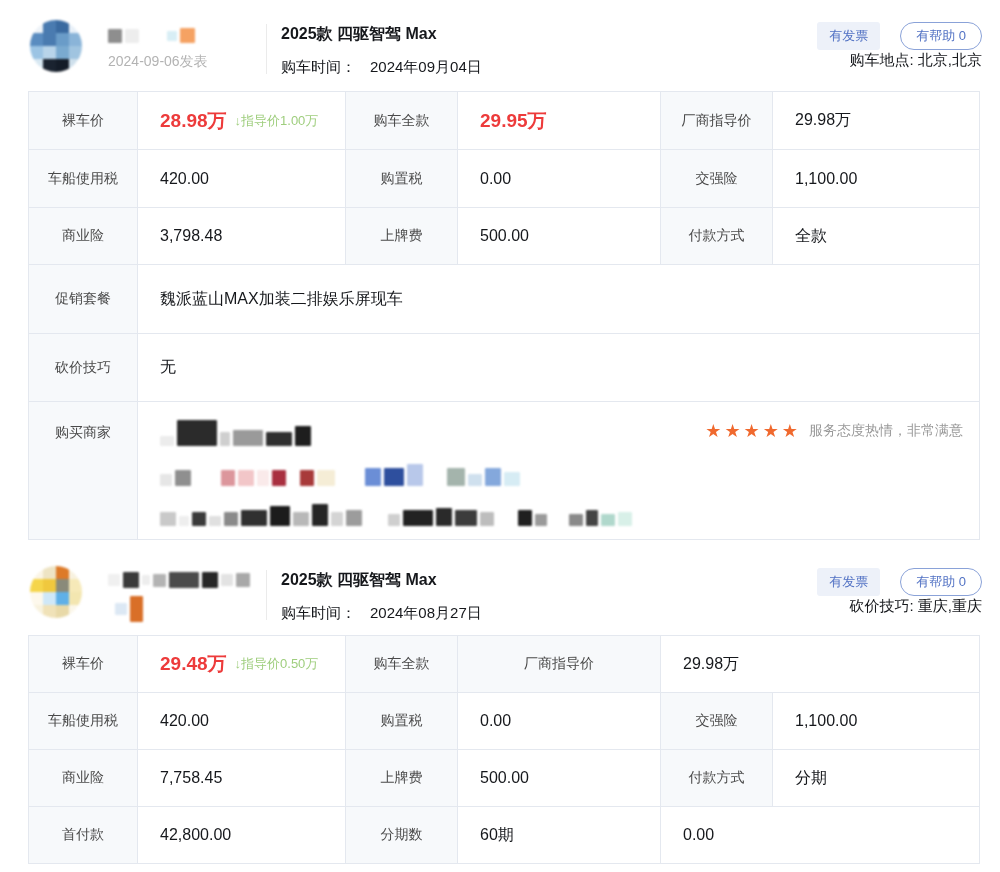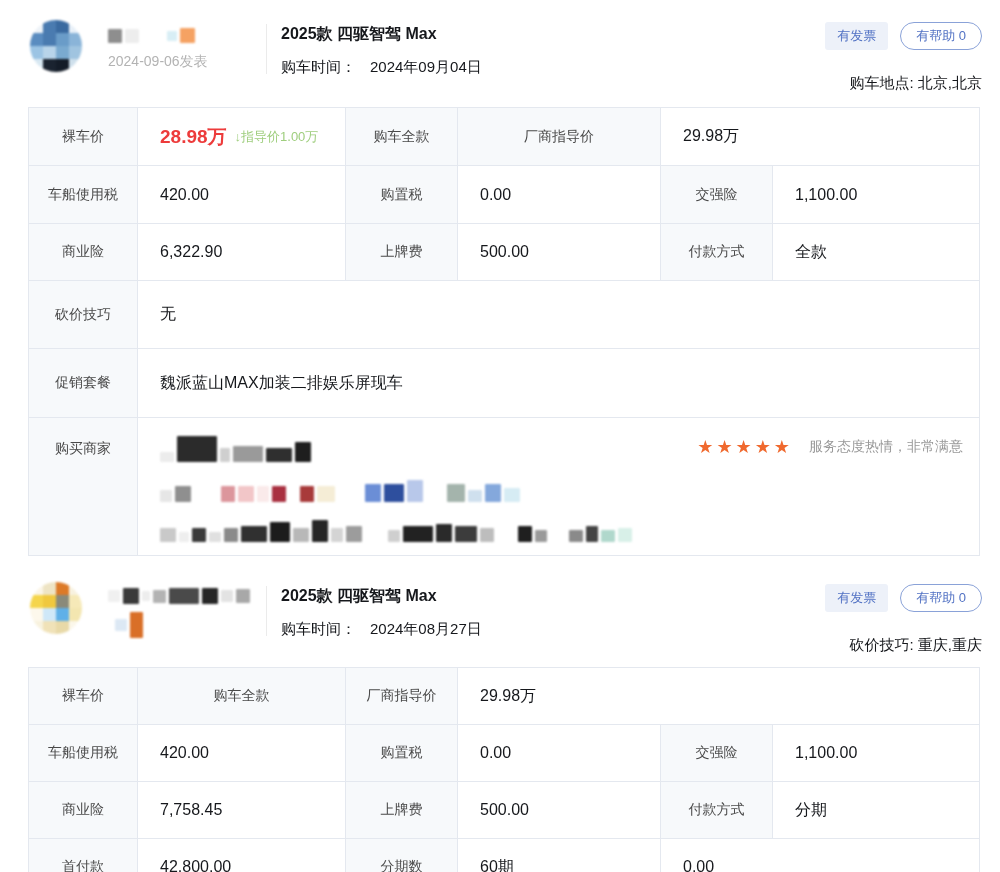--- a/index.html
+++ b/index.html
@@ -36,31 +36,31 @@
   .user-col{margin-left:26px;width:150px;padding-top:12px;}
   .blur-line{display:flex;align-items:center;gap:3px;filter:blur(1.2px);}
   .blur-line span{display:inline-block;border-radius:1px;}
   .publish-date{font-size:14px;color:var(--text-muted);margin-top:10px;white-space:nowrap;}
   .v-divider{width:1px;height:50px;background:#ebebeb;margin:8px 14px 0 8px;flex:0 0 1px;}
   .car-col{padding-top:8px;}
   .car-title{font-size:16px;color:var(--text-dark);font-weight:bold;}
   .purchase-time{font-size:15px;color:var(--text-dark);margin-top:13px;}
   .purchase-time .pt-value{margin-left:14px;}
   .header-right{margin-left:auto;text-align:right;padding-top:6px;white-space:nowrap;}
-  .badge-row{display:flex;justify-content:flex-end;align-items:center;gap:12px;}
+  .badge-row{display:flex;justify-content:flex-end;align-items:center;gap:20px;}
   .invoice-badge{
     background:var(--badge-bg);color:var(--accent-blue);
     font-size:13px;padding:5px 12px;border-radius:3px;display:inline-block;
   }
   .helpful-btn{
     background:#fff;color:var(--accent-blue);border:1px solid var(--pill-border);
     font-size:13px;padding:4px 15px;border-radius:14px;display:inline-block;cursor:pointer;
     font-family:inherit;
   }
-  .location{font-size:15px;color:var(--text-dark);margin-top:24px;}
+  .location{font-size:15px;color:var(--text-dark);margin-top:1px;}
   
   .ptable{
     margin:14px 20px 0 28px;width:952px;
     border:1px solid var(--border);
   }
   .trow{
     display:grid;grid-template-columns:109px 208px 112px 203px 112px auto;
     border-bottom:1px solid var(--border);
     text-align:right;
   }
@@ -74,21 +74,21 @@
   .price-red{color:var(--price-red);font-size:19px;font-weight:600;}
   .note-green{color:var(--note-green);font-size:13px;margin-left:8px;}
   .tc.top{align-items:flex-start;padding-top:22px;}
   
   .dealer-cell{position:relative;display:block;padding:18px 16px 0 22px;}
   .dealer-line{margin-bottom:18px;align-items:flex-end;}
   .rating{
     position:absolute;top:18px;right:16px;display:flex;align-items:center;
   }
   .stars{color:var(--star-orange);font-size:18px;letter-spacing:3px;}
-  .rating-text{color:#999;font-size:14px;margin-left:16px;}
+  .rating-text{color:#999;font-size:14px;margin-left:8px;}
   .spacer{display:inline-block;height:1px;}
 </style>
 </head>
 <body>
 
 <div>
   <div class="entry-header">
     <div class="avatar">
       <div style="background:#eef3f8"></div>
         <div style="background:#4a7bb0"></div>
@@ -134,20 +134,23 @@
   </div>
 
   <div class="ptable">
     <div class="trow">
       <div class="tc lbl r57">裸车价</div>
       <div class="tc val r57">
         <span class="price-red">28.98万</span>
         <span class="note-green">↓指导价1.00万</span>
       </div>
       <div class="tc lbl r57">购车全款</div>
+      <div class="tc val r57">
+          <span class="price-red">29.95万</span>
+        </div>
       <div class="tc lbl r57">厂商指导价</div>
       <div class="tc val r57">
           <span>29.98万</span>
         </div>
     </div>
     <div class="trow">
       <div class="tc lbl r57">车船使用税</div>
       <div class="tc val r57">
           <span>420.00</span>
         </div>
@@ -156,41 +159,41 @@
           <span>0.00</span>
         </div>
       <div class="tc lbl r57">交强险</div>
       <div class="tc val r57">
           <span>1,100.00</span>
         </div>
     </div>
     <div class="trow">
       <div class="tc lbl r56">商业险</div>
       <div class="tc val r56">
-          <span>6,322.90</span>
+          <span>3,798.48</span>
         </div>
       <div class="tc lbl r56">上牌费</div>
       <div class="tc val r56">
           <span>500.00</span>
         </div>
       <div class="tc lbl r56">付款方式</div>
       <div class="tc val r56">
           <span>全款</span>
+        </div>
+    </div>
+    <div class="trow wide">
+      <div class="tc lbl r68">促销套餐</div>
+      <div class="tc val r68">
+          <span>魏派蓝山MAX加装二排娱乐屏现车</span>
         </div>
     </div>
     <div class="trow wide">
       <div class="tc lbl r67">砍价技巧</div>
       <div class="tc val r67">
           <span>无</span>
-        </div>
-    </div>
-    <div class="trow wide">
-      <div class="tc lbl r68">促销套餐</div>
-      <div class="tc val r68">
-          <span>魏派蓝山MAX加装二排娱乐屏现车</span>
         </div>
     </div>
     <div class="trow wide">
       <div class="tc lbl r137 top">购买商家</div>
       <div class="tc val r137 dealer-cell">
         <div class="blur-line dealer-line">
           <span style="width:14px;height:10px;background:#ececec"></span>
           <span style="width:40px;height:26px;background:#2b2b2b"></span>
           <span style="width:10px;height:14px;background:#cfcfcf"></span>
           <span style="width:30px;height:16px;background:#9a9a9a"></span>
@@ -303,20 +306,24 @@
         <span class="invoice-badge">有发票</span>
         <button class="helpful-btn">有帮助 0</button>
       </div>
       <div class="location">砍价技巧: 重庆,重庆</div>
     </div>
   </div>
 
   <div class="ptable" style="margin-top:12px">
     <div class="trow">
       <div class="tc lbl r56">裸车价</div>
+      <div class="tc val r56">
+        <span class="price-red">29.48万</span>
+        <span class="note-green">↓指导价0.50万</span>
+      </div>
       <div class="tc lbl r56">购车全款</div>
       <div class="tc lbl r56">厂商指导价</div>
       <div class="tc val r56">
           <span>29.98万</span>
         </div>
     </div>
     <div class="trow">
       <div class="tc lbl r56">车船使用税</div>
       <div class="tc val r56">
           <span>420.00</span>

